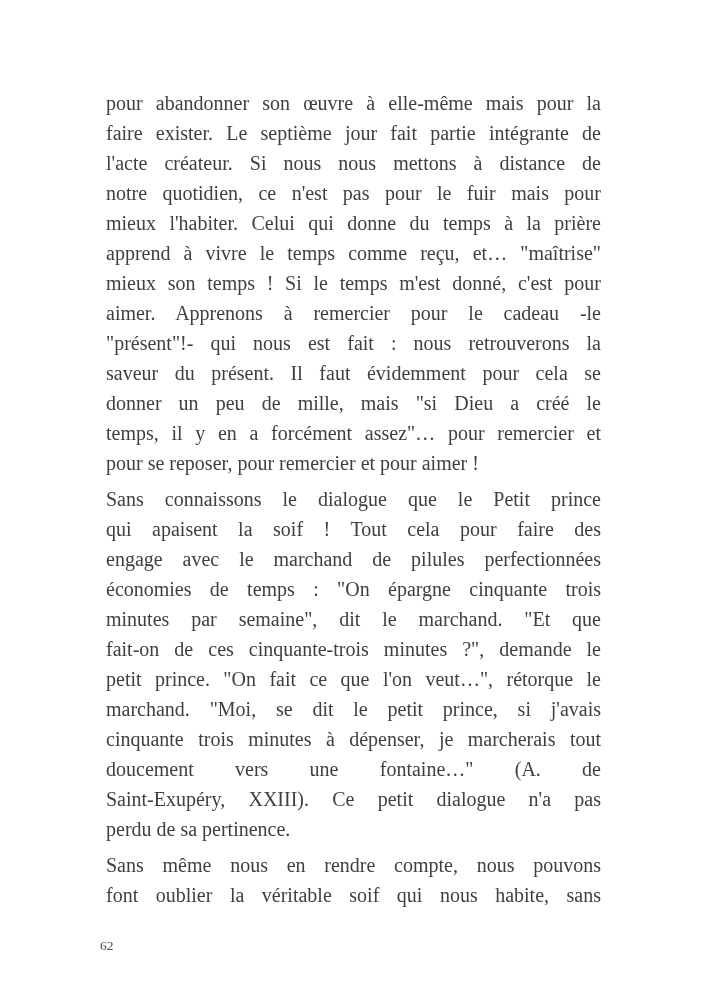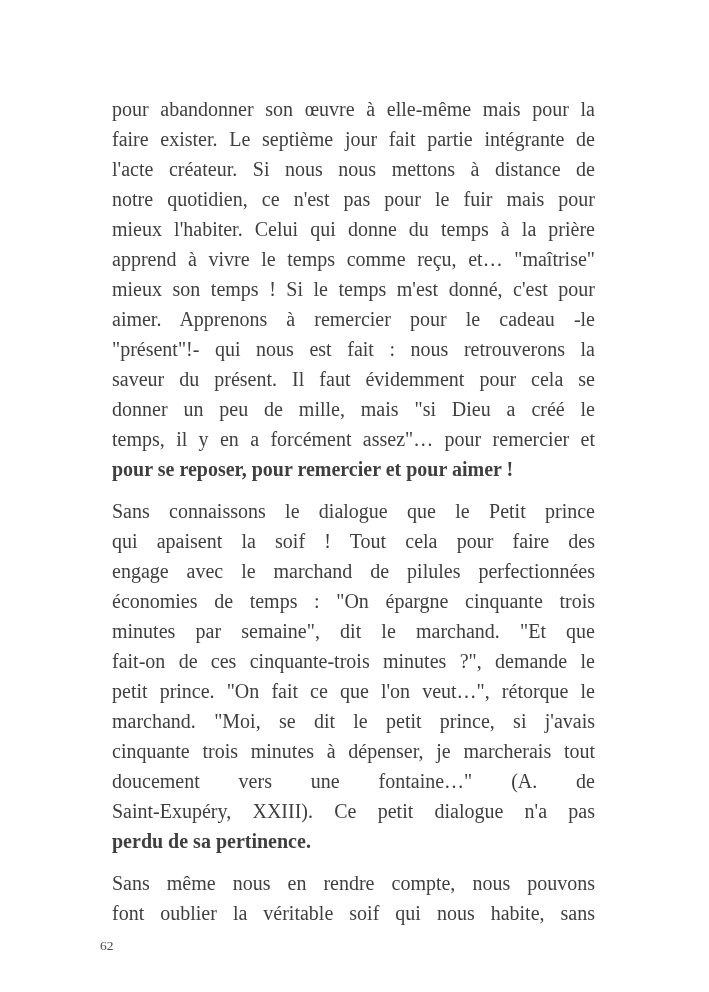--- a/index.html
+++ b/index.html
@@ -16,37 +16,36 @@
     color: #3f3f3f;
     overflow: hidden;
   }
   .text-block {
     position: absolute;
     left: 100px;
     top: 82px;
     width: 507px;
   }
   .para {
-    margin: 12px;
+    margin: 6px;
     padding: 0;
   }
   .line {
     font-size: 20px;
     line-height: 30px;
     height: 30px;
     overflow: hidden;
     text-align: justify;
     text-align-last: justify;
     -moz-text-align-last: justify;
     white-space: normal;
   }
   .line.end {
     text-align: left;
     text-align-last: left;
-    font-weight: bold;
     -moz-text-align-last: left;
   }
   .page-number {
     position: absolute;
     top: 936px;
     left: 100px;
     width: 507px;
     text-align: left;
     font-size: 13.5px;
     line-height: 20px;

